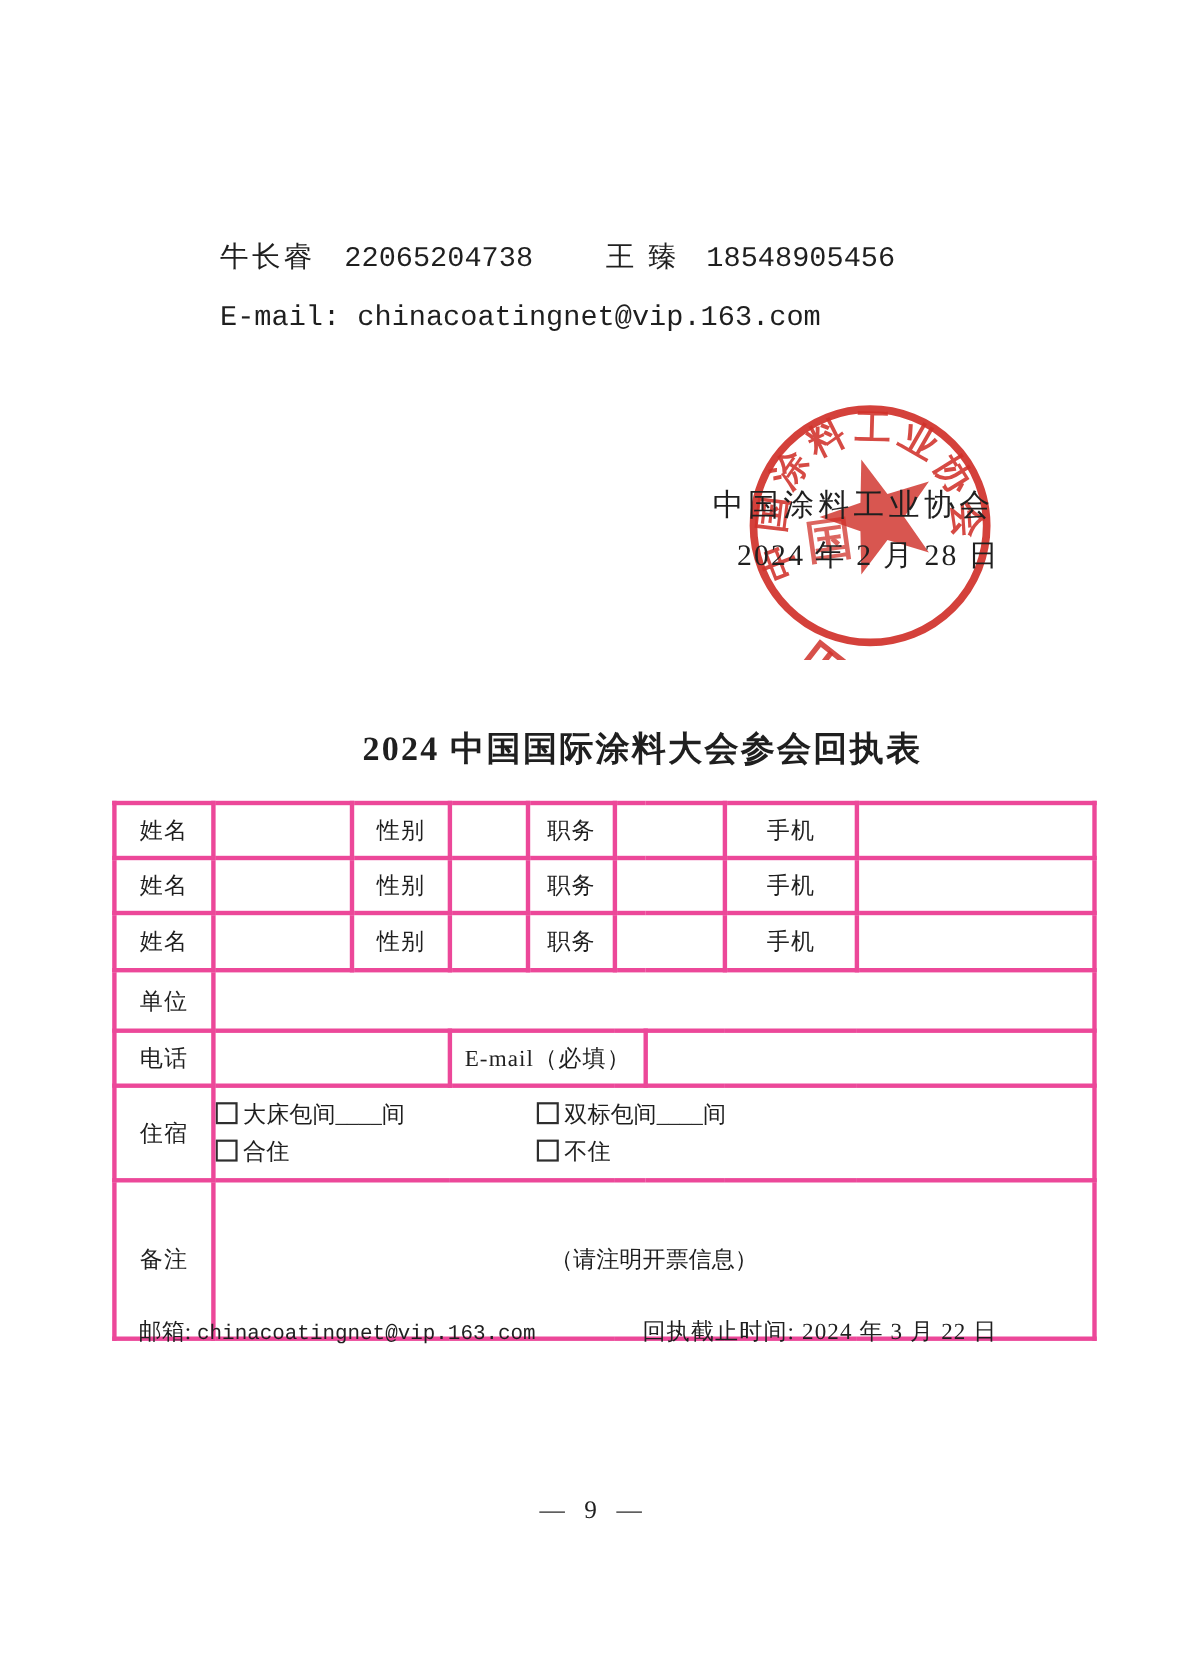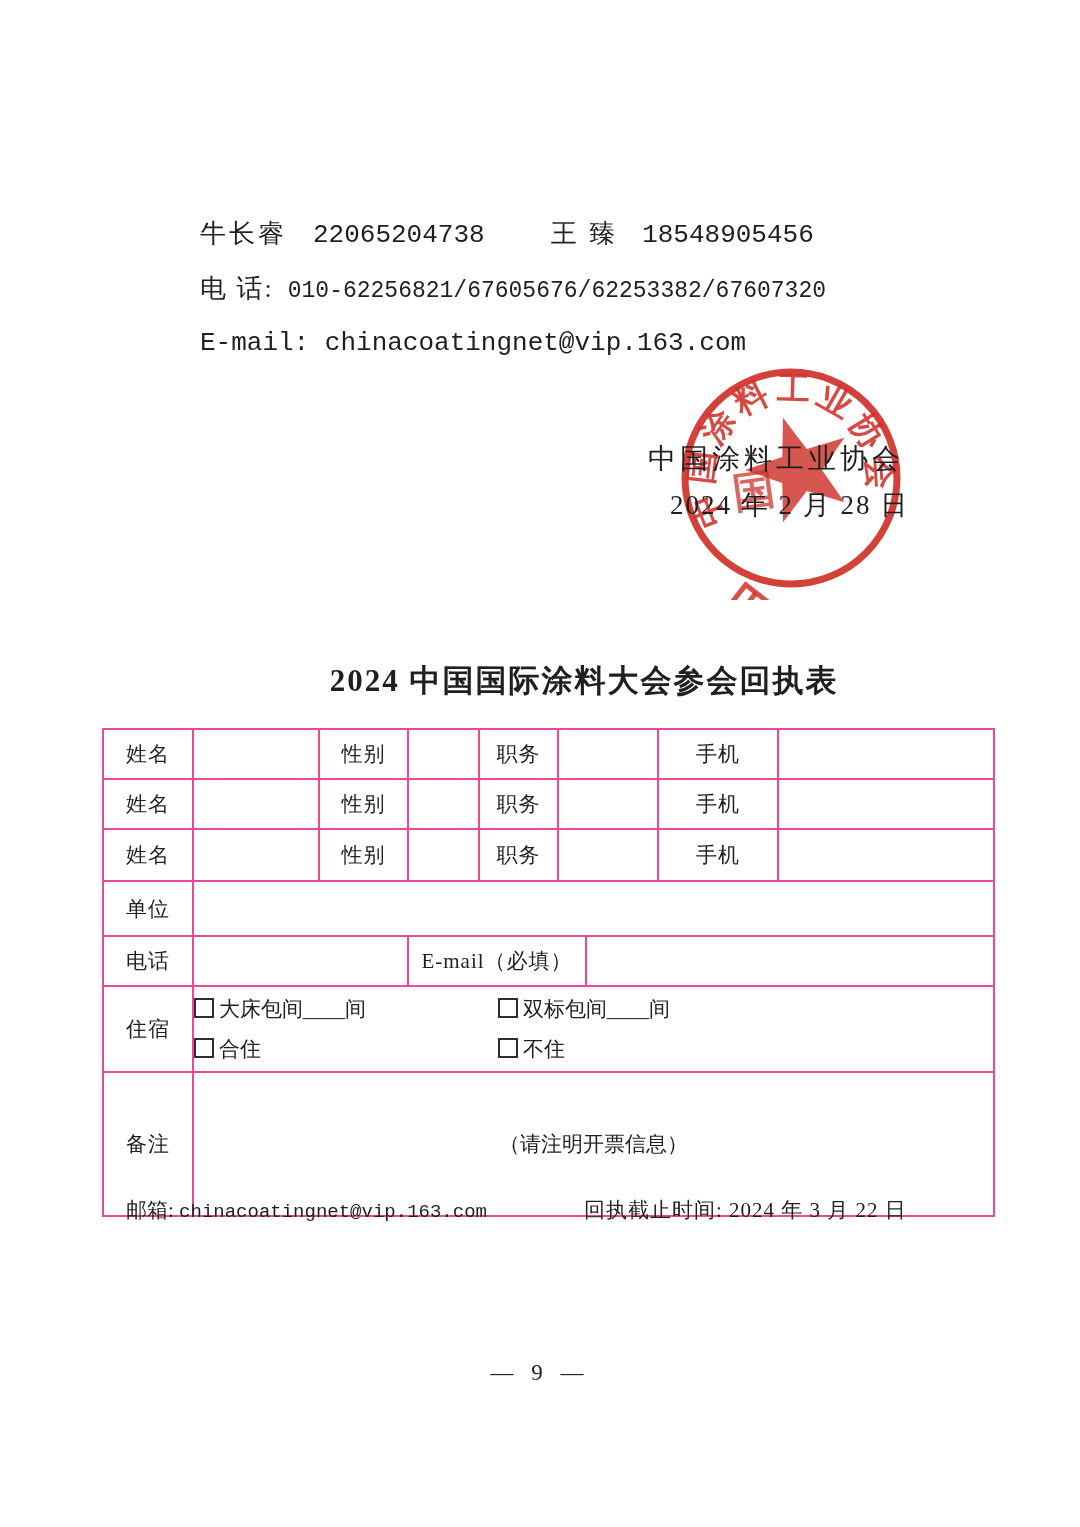--- a/index.html
+++ b/index.html
@@ -28,47 +28,44 @@
   .signoff-org{position:absolute;left:648px;top:440px;font-size:28px;letter-spacing:4px;z-index:2;white-space:nowrap;}
   .signoff-date{position:absolute;left:670px;top:487px;font-size:27px;letter-spacing:2px;z-index:2;white-space:nowrap;}
 
   
   .doc-title{position:absolute;left:0;top:660px;width:1080px;text-align:center;
     font-size:31px;font-weight:bold;letter-spacing:2px;padding-left:44px;}
 
   
   table.form{position:absolute;left:102px;top:728px;width:891px;
     border-collapse:collapse;table-layout:fixed;}
-  table.form td{border:2px solid #ec4899;font-size:21px;vertical-align:middle;
+  table.form td{border:4px solid #ec4899;font-size:21px;vertical-align:middle;
     padding:0;overflow:hidden;}
   td.lbl{text-align:center;letter-spacing:1px;}
   td.blank{background:#fff;}
   td.housing-cell{text-align:left;padding:6px 0 6px 13px;}
-  .housing-grid{display:grid;grid-template-columns:292px auto;row-gap:6px;font-size:21px;gap:12px;}
+  .housing-grid{display:grid;grid-template-columns:292px auto;row-gap:6px;font-size:21px;}
   .opt{white-space:nowrap;}
   .cb{display:inline-block;width:16px;height:16px;border:2px solid #2e2e2e;
     vertical-align:-2px;margin-right:5px;}
   .uline{letter-spacing:0px;}
   td.remarks-cell{text-align:center;}
 
   
   .footer-email{position:absolute;left:126px;top:1196px;font-size:21px;white-space:nowrap;}
   .footer-email .mono{font-size:19px;}
   .footer-deadline{position:absolute;left:584px;top:1196px;font-size:21px;letter-spacing:1px;white-space:nowrap;}
   .page-num{position:absolute;left:0;top:1360px;width:1080px;text-align:center;font-size:23px;letter-spacing:6px;}
 </style>
 </head>
 <body>
 
 <div class="contact">
   <div class="line">
     <span class="c-name">牛长睿</span><span class="c-phone1 mono">22065204738</span><span class="c-name2">王  臻</span><span class="c-phone2 mono">18548905456</span>
-  </div>
-  <div class="line">
-    <span class="tel-label">电  话:</span><span class="tel-nums mono">010-62256821/67605676/62253382/67607320</span>
   </div>
   <div class="line email-line mono">
     <span>E-mail:</span>
     <span>chinacoatingnet@vip.163.com</span>
   </div>
 </div>
 
 <svg class="stamp" viewBox="0 0 244 244">
   <circle cx="122" cy="122" r="106" fill="none" stroke="#d0312a" stroke-width="7" stroke-opacity="0.92"></circle>
   <path id="sealArc" d="M58.1,166.7 A78,78 0 1 1 192.7,155.0" fill="none"></path>

